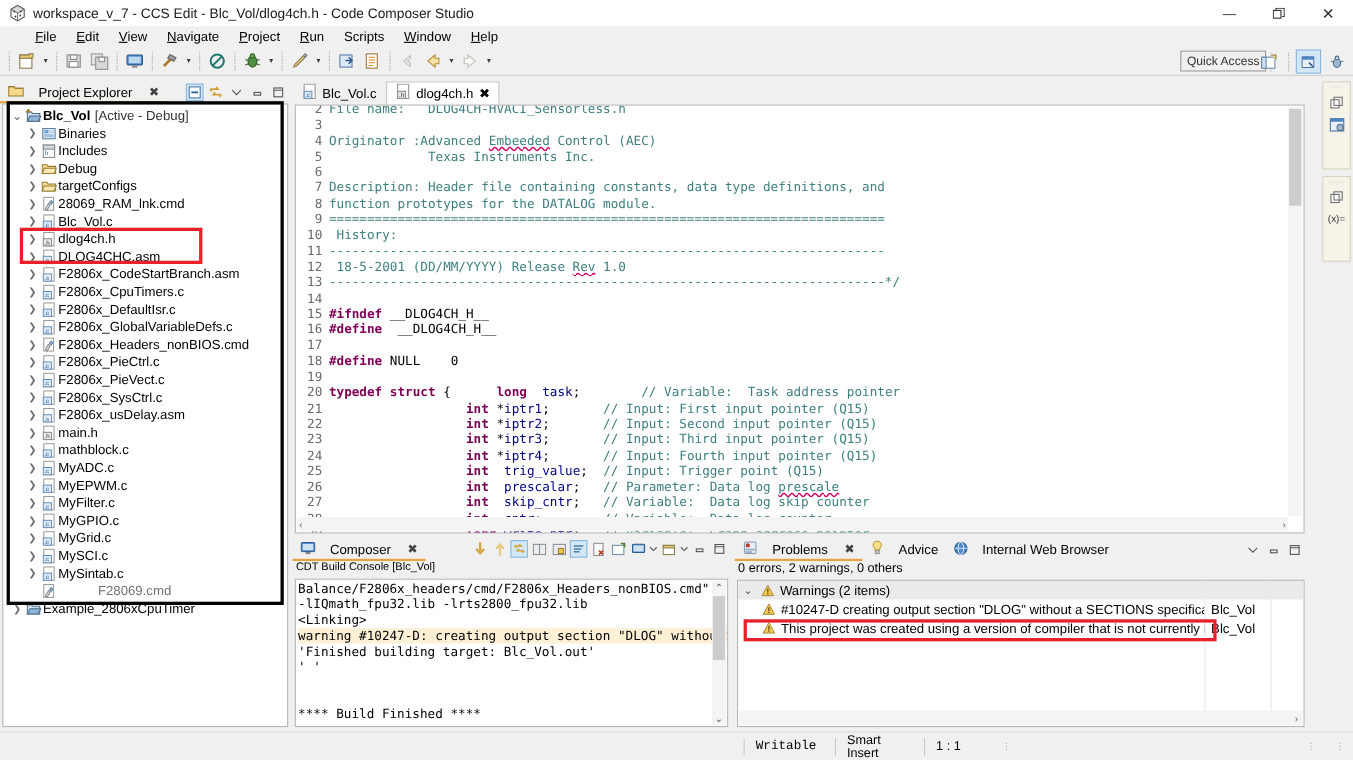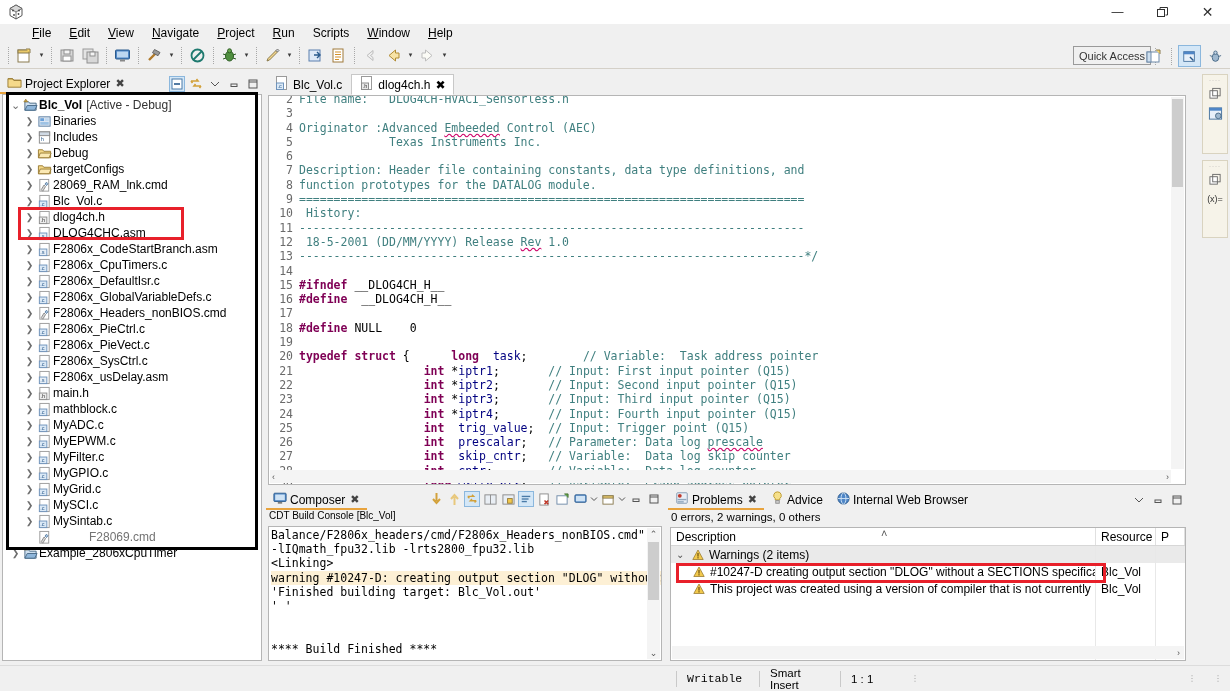--- a/index.html
+++ b/index.html
@@ -46,21 +46,21 @@
   .qa-wrap { position: absolute; right: 70px; top: 4px; display: flex; align-items: flex-end; }
   .qa-box {
     width: 78px; height: 19px; border: 1px solid #9a9a9a; background: #f0f0f0;
     font-size: 11px; color: #333; display: flex; align-items: center; justify-content: center;
   }
   .tb-right { position: absolute; right: 4px; top: 3px; display: flex; align-items: center; gap: 2px; }
 
   
   .panel { position: absolute; background: #f0f0f0; }
   .ptab {
-    height: 21px; display: flex; align-items: center; gap: 3px; padding: 0 7px;
+    height: 21px; display: flex; align-items: center; gap: 13px; padding: 0 7px;
     font-size: 12px; color: #000; position: relative;
   }
   .ptab.active::after {
     content: ""; position: absolute; left: 0; right: 0; bottom: 0; height: 2px; background: #e8a33d;
   }
   .ptab .closex { font-size: 11px; color: #444; margin-left: 2px; }
   .ptools { position: absolute; right: 3px; bottom: 2px; display: flex; align-items: center; gap: 3px; }
   .ptool { width: 16px; height: 16px; display:flex; align-items:center; justify-content:center; }
 
   
@@ -187,20 +187,21 @@
       <svg width="16" height="16" viewBox="0 0 16 16">
         <polygon points="8,1 14,4.5 14,11.5 8,15 2,11.5 2,4.5" fill="#fff" stroke="#555" stroke-width="1"></polygon>
         <polygon points="8,1 14,4.5 8,8 2,4.5" fill="#d8d8d8" stroke="#555" stroke-width="0.8"></polygon>
         <line x1="8" y1="8" x2="8" y2="15" stroke="#555" stroke-width="0.8"></line>
         <circle cx="5" cy="6.5" r="0.9" fill="#444"></circle>
           <circle cx="11" cy="6.5" r="0.9" fill="#444"></circle>
         <circle cx="6" cy="11" r="0.9" fill="#444"></circle>
           <circle cx="10.5" cy="10" r="0.9" fill="#444"></circle>
       </svg>
     </span>
+    <span class="tb-title">workspace_v_7 - CCS Edit - Blc_Vol/dlog4ch.h - Code Composer Studio</span>
     <div class="winbtns">
       <div class="winbtn">—</div>
       <div class="winbtn">
         <svg width="11" height="11" viewBox="0 0 11 11">
             <rect x="0.5" y="2.5" width="7" height="7" fill="none" stroke="#303030"></rect>
             <path d="M3 2.5 V0.5 H10.5 V8 H8.5" fill="none" stroke="#303030"></path>
           </svg>
       </div>
       <div class="winbtn close">✕</div>
     </div>
@@ -916,32 +917,20 @@
         <div class="ptool">
             <svg width="10" height="10" viewBox="0 0 10 10">
               <rect x="1" y="1" width="8" height="8" fill="none" stroke="#555"></rect>
               <line x1="1" y1="3" x2="9" y2="3" stroke="#555"></line>
             </svg>
           </div>
       </div>
     </div>
     <div class="pr-sub">0 errors, 2 warnings, 0 others</div>
     <div class="pr-body">
-      <div class="pr-colhdr">
-        <div class="pr-col" style="width:425px;position:relative;">
-          <span>Description</span>
-          <span style="position:absolute;left:210px;top:-1px;font-size:11px;color:#555;">˄</span>
-        </div>
-        <div class="pr-col" style="width:60px;">
-            <span>Resource</span>
-          </div>
-        <div class="pr-col" style="flex:1;">
-            <span>P</span>
-          </div>
-      </div>
       <div id="problems-root">
           <div class="pr-row group">
             <div class="c1">
               <span style="font-size: 10px; color: rgb(85, 85, 85); width: 11px; display: inline-block;">⌄</span>
               <span style="display: flex; align-items: center;">
                 <svg class="warn-tri" width="12" height="12" viewBox="0 0 12 12">
                   <path d="M6 1 L11.2 10.5 L0.8 10.5 z" fill="#f2c94c" stroke="#9a7c34" stroke-width="0.8"></path>
                   <rect x="5.4" y="4" width="1.2" height="3.6" fill="#6b4f10"></rect>
                   <rect x="5.4" y="8.2" width="1.2" height="1.2" fill="#6b4f10"></rect>
                 </svg>

